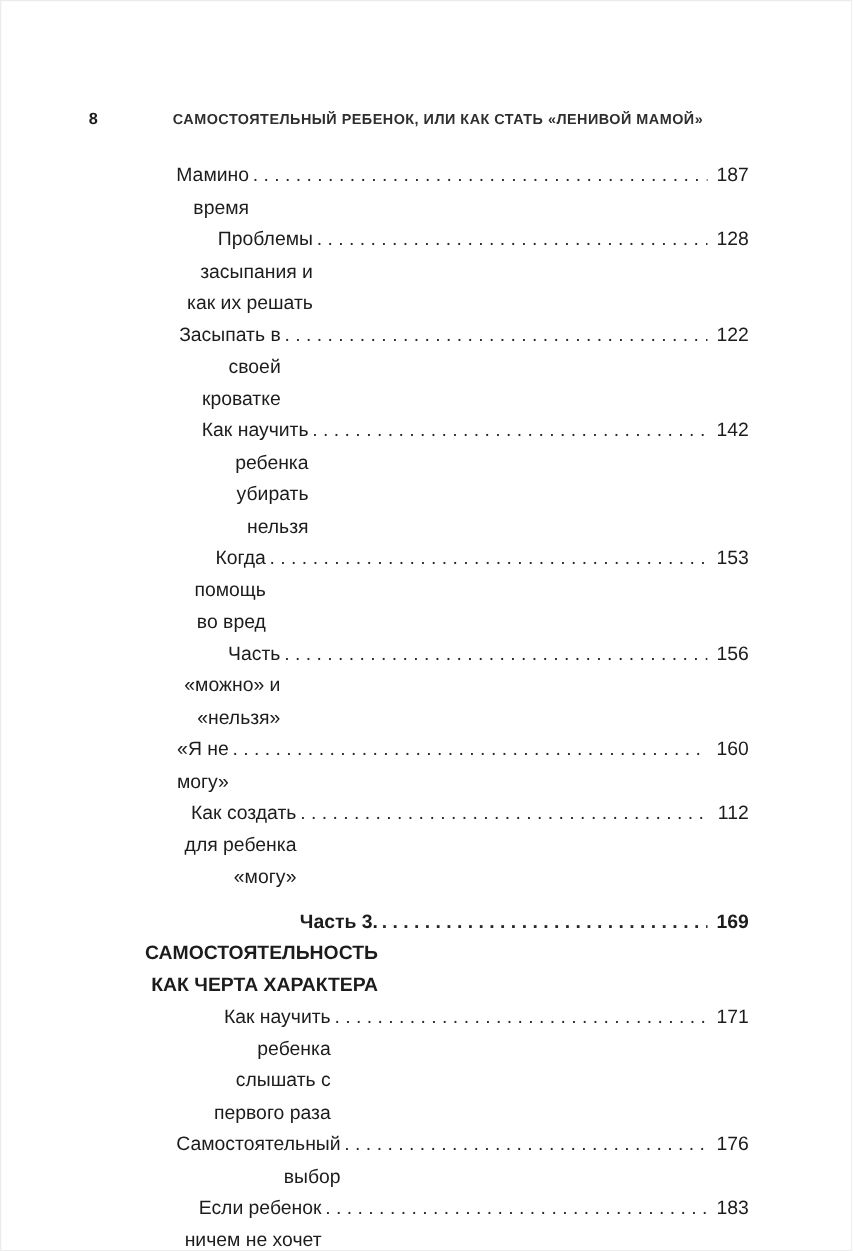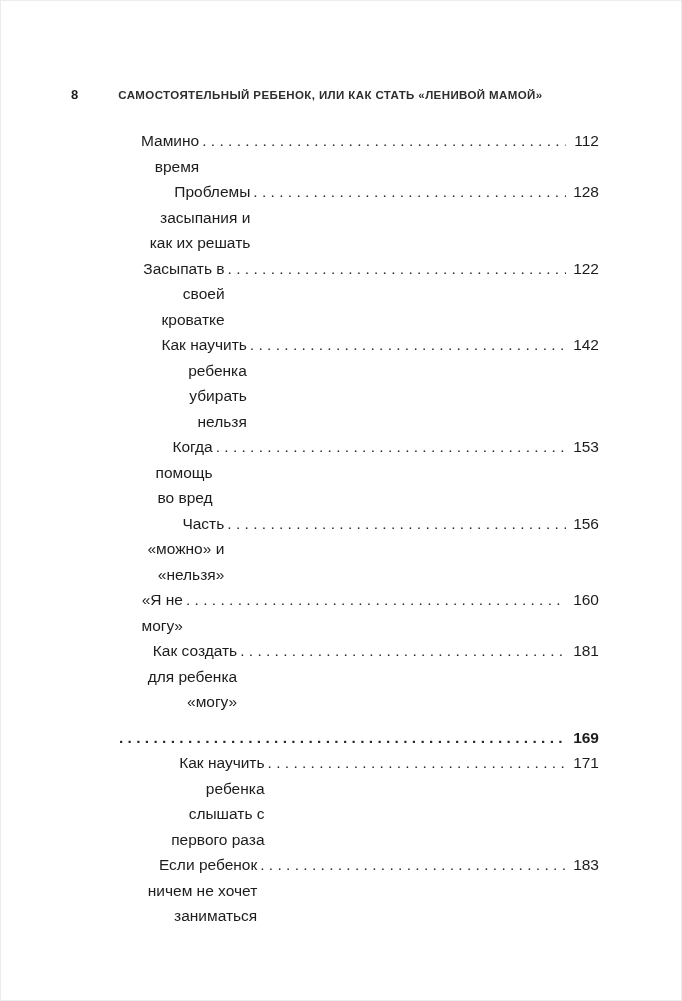--- a/index.html
+++ b/index.html
@@ -24,21 +24,21 @@
     align-items: baseline;
     padding: 86px 70px 0 70px;
   }
   .folio {
     font-weight: 700;
     font-size: 13px;
     color: #1c1c1c;
     flex: 0 0 auto;
   }
   .running-title {
-    margin-left: 40px;
+    margin-left: 60px;
     font-weight: 700;
     font-size: 11.5px;
     letter-spacing: 0.4px;
     color: #2e2e2e;
     white-space: nowrap;
   }
   
   .toc {
     padding: 26px 82px 0 140px;
     font-size: 15.5px;
@@ -85,104 +85,113 @@
     <span class="folio">8</span>
     <span class="running-title">САМОСТОЯТЕЛЬНЫЙ РЕБЕНОК, ИЛИ КАК СТАТЬ «ЛЕНИВОЙ МАМОЙ»</span>
   </div>
 
   <div class="toc" id="toc-list">
     <div class="toc-row">
 
       <div class="toc-line main-line">
         <span class="title">Мамино время</span>
         <span class="dots"></span>
+        <span class="pageno">187</span>
+      </div>
+    </div>
+
+    <div class="toc-row">
+
+      <div class="toc-line main-line">
+        <span class="title">Проблемы засыпания и как их решать</span>
+        <span class="dots"></span>
+        <span class="pageno">128</span>
+      </div>
+    </div>
+
+    <div class="toc-row">
+
+      <div class="toc-line main-line">
+        <span class="title">Засыпать в своей кроватке</span>
+        <span class="dots"></span>
+        <span class="pageno">122</span>
+      </div>
+    </div>
+
+    <div class="toc-row">
+
+      <div class="toc-line main-line">
+        <span class="title">Как научить ребенка убирать нельзя</span>
+        <span class="dots"></span>
+        <span class="pageno">142</span>
+      </div>
+    </div>
+
+    <div class="toc-row">
+
+      <div class="toc-line main-line">
+        <span class="title">Когда помощь во вред</span>
+        <span class="dots"></span>
+        <span class="pageno">153</span>
+      </div>
+    </div>
+
+    <div class="toc-row">
+
+      <div class="toc-line main-line">
+        <span class="title">Часть «можно» и «нельзя»</span>
+        <span class="dots"></span>
+        <span class="pageno">156</span>
+      </div>
+    </div>
+
+    <div class="toc-row">
+
+      <div class="toc-line main-line">
+        <span class="title">«Я не могу»</span>
+        <span class="dots"></span>
+        <span class="pageno">160</span>
+      </div>
+    </div>
+
+    <div class="toc-row">
+
+      <div class="toc-line main-line">
+        <span class="title">Как создать для ребенка «могу»</span>
+        <span class="dots"></span>
         <span class="pageno">112</span>
       </div>
     </div>
 
-    <div class="toc-row">
-
-      <div class="toc-line main-line">
-        <span class="title">Проблемы засыпания и как их решать</span>
-        <span class="dots"></span>
-        <span class="pageno">128</span>
-      </div>
-    </div>
-
-    <div class="toc-row">
-
-      <div class="toc-line main-line">
-        <span class="title">Засыпать в своей кроватке</span>
-        <span class="dots"></span>
-        <span class="pageno">122</span>
-      </div>
-    </div>
-
-    <div class="toc-row">
-
-      <div class="toc-line main-line">
-        <span class="title">Как научить ребенка убирать нельзя</span>
-        <span class="dots"></span>
-        <span class="pageno">142</span>
-      </div>
-    </div>
-
-    <div class="toc-row">
-
-      <div class="toc-line main-line">
-        <span class="title">Когда помощь во вред</span>
-        <span class="dots"></span>
-        <span class="pageno">153</span>
-      </div>
-    </div>
-
-    <div class="toc-row">
-
-      <div class="toc-line main-line">
-        <span class="title">Часть «можно» и «нельзя»</span>
-        <span class="dots"></span>
-        <span class="pageno">156</span>
-      </div>
-    </div>
-
-    <div class="toc-row">
-
-      <div class="toc-line main-line">
-        <span class="title">«Я не могу»</span>
-        <span class="dots"></span>
-        <span class="pageno">160</span>
-      </div>
-    </div>
-
-    <div class="toc-row">
-
-      <div class="toc-line main-line">
-        <span class="title">Как создать для ребенка «могу»</span>
-        <span class="dots"></span>
-        <span class="pageno">181</span>
-      </div>
-    </div>
-
     <div class="toc-row part">
 
       <div class="toc-line main-line">
+        <span class="title">Часть 3. САМОСТОЯТЕЛЬНОСТЬ КАК ЧЕРТА ХАРАКТЕРА</span>
         <span class="dots"></span>
         <span class="pageno">169</span>
       </div>
     </div>
 
     <div class="toc-row">
 
       <div class="toc-line main-line">
         <span class="title">Как научить ребенка слышать с первого раза</span>
         <span class="dots"></span>
         <span class="pageno">171</span>
       </div>
     </div>
 
+    <div class="toc-row">
+
+      <div class="toc-line main-line">
+        <span class="title">Самостоятельный выбор</span>
+        <span class="dots"></span>
+        <span class="pageno">176</span>
+      </div>
+    </div>
 
     <div class="toc-row">
 
       <div class="toc-line main-line">
         <span class="title">Если ребенок ничем не хочет заниматься</span>
         <span class="dots"></span>
         <span class="pageno">183</span>
       </div>
     </div>
 

